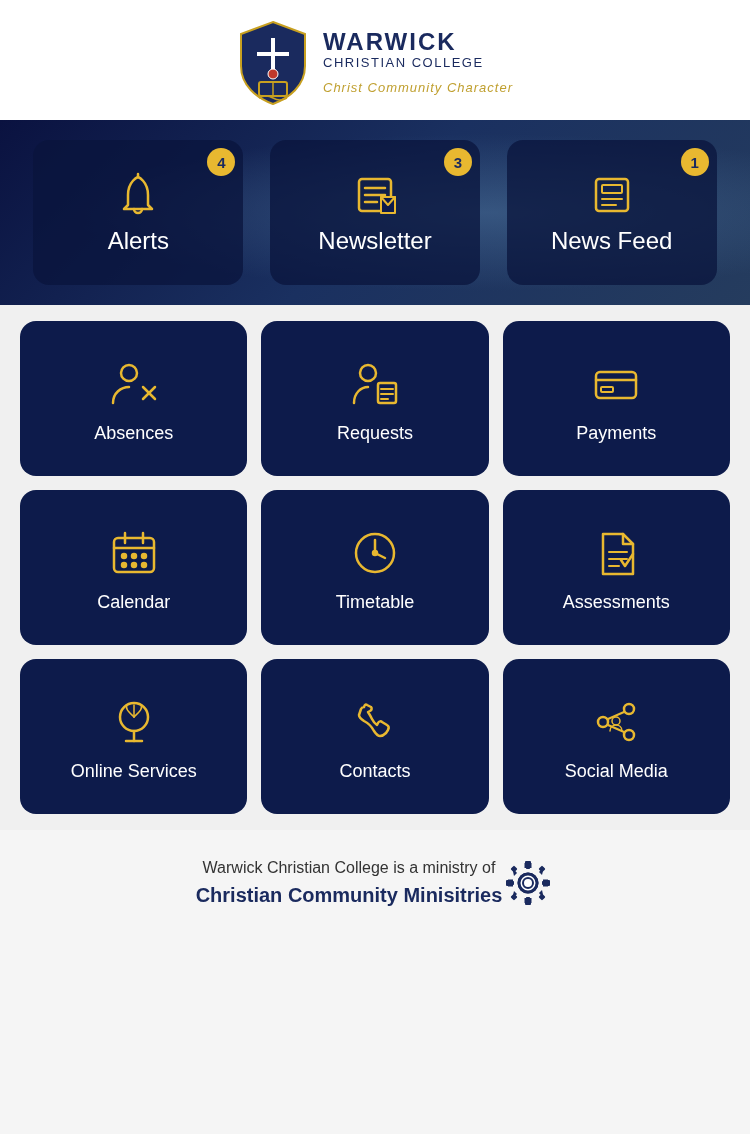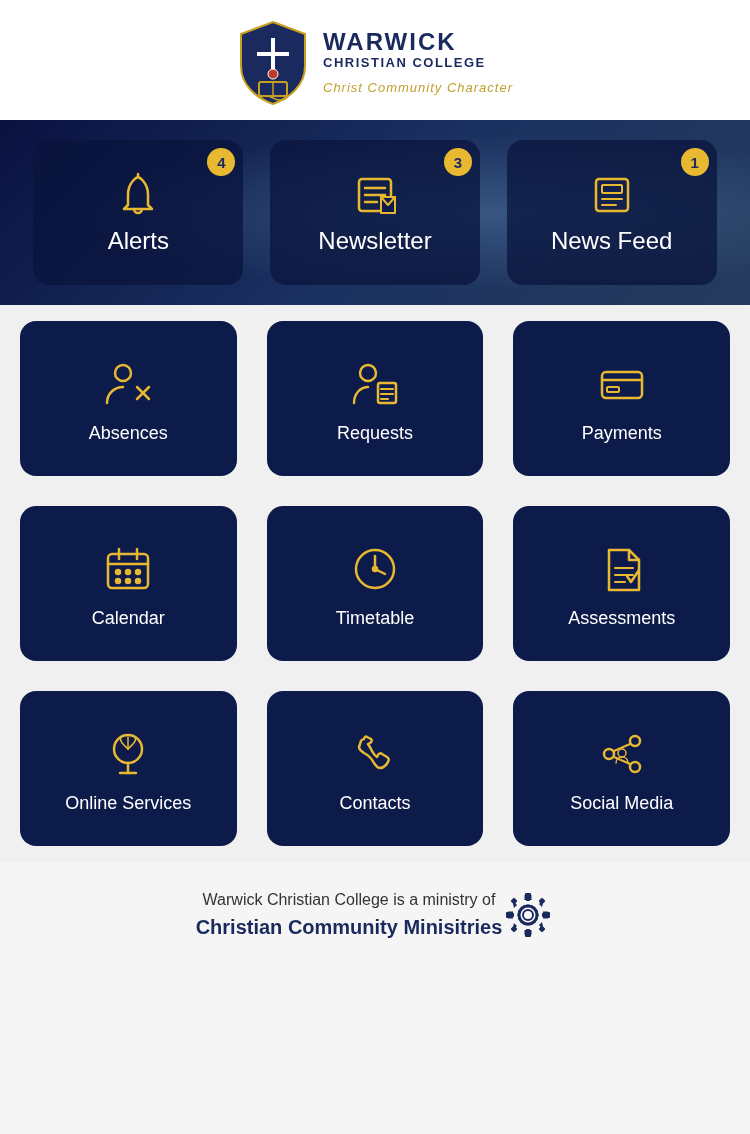--- a/index.html
+++ b/index.html
@@ -35,21 +35,21 @@
     }
     .logo-title {
       font-size: 24px;
       font-weight: 900;
       color: #1a2a5e;
       line-height: 1.05;
       letter-spacing: 2px;
     }
     .logo-subtitle {
       font-size: 13px;
-      font-weight: 700;
+      font-weight: 400;
       color: #1a2a5e;
       letter-spacing: 1.5px;
     }
     .logo-tagline {
       font-size: 13px;
       color: #c0a030;
       font-style: italic;
       letter-spacing: 1px;
       margin-top: 10px;
     }
@@ -111,21 +111,21 @@
     }
 
     
     .grid-section {
       background: #f0f0f0;
       padding: 16px 20px 0;
     }
     .icon-grid {
       display: grid;
       grid-template-columns: repeat(3, 1fr);
-      gap: 30px;
+      gap: 14px;
       padding-bottom: 16px;
     }
     .grid-item {
       background: #0d1b4b;
       border-radius: 16px;
       display: flex;
       flex-direction: column;
       align-items: center;
       justify-content: center;
       padding: 28px 10px 22px;

